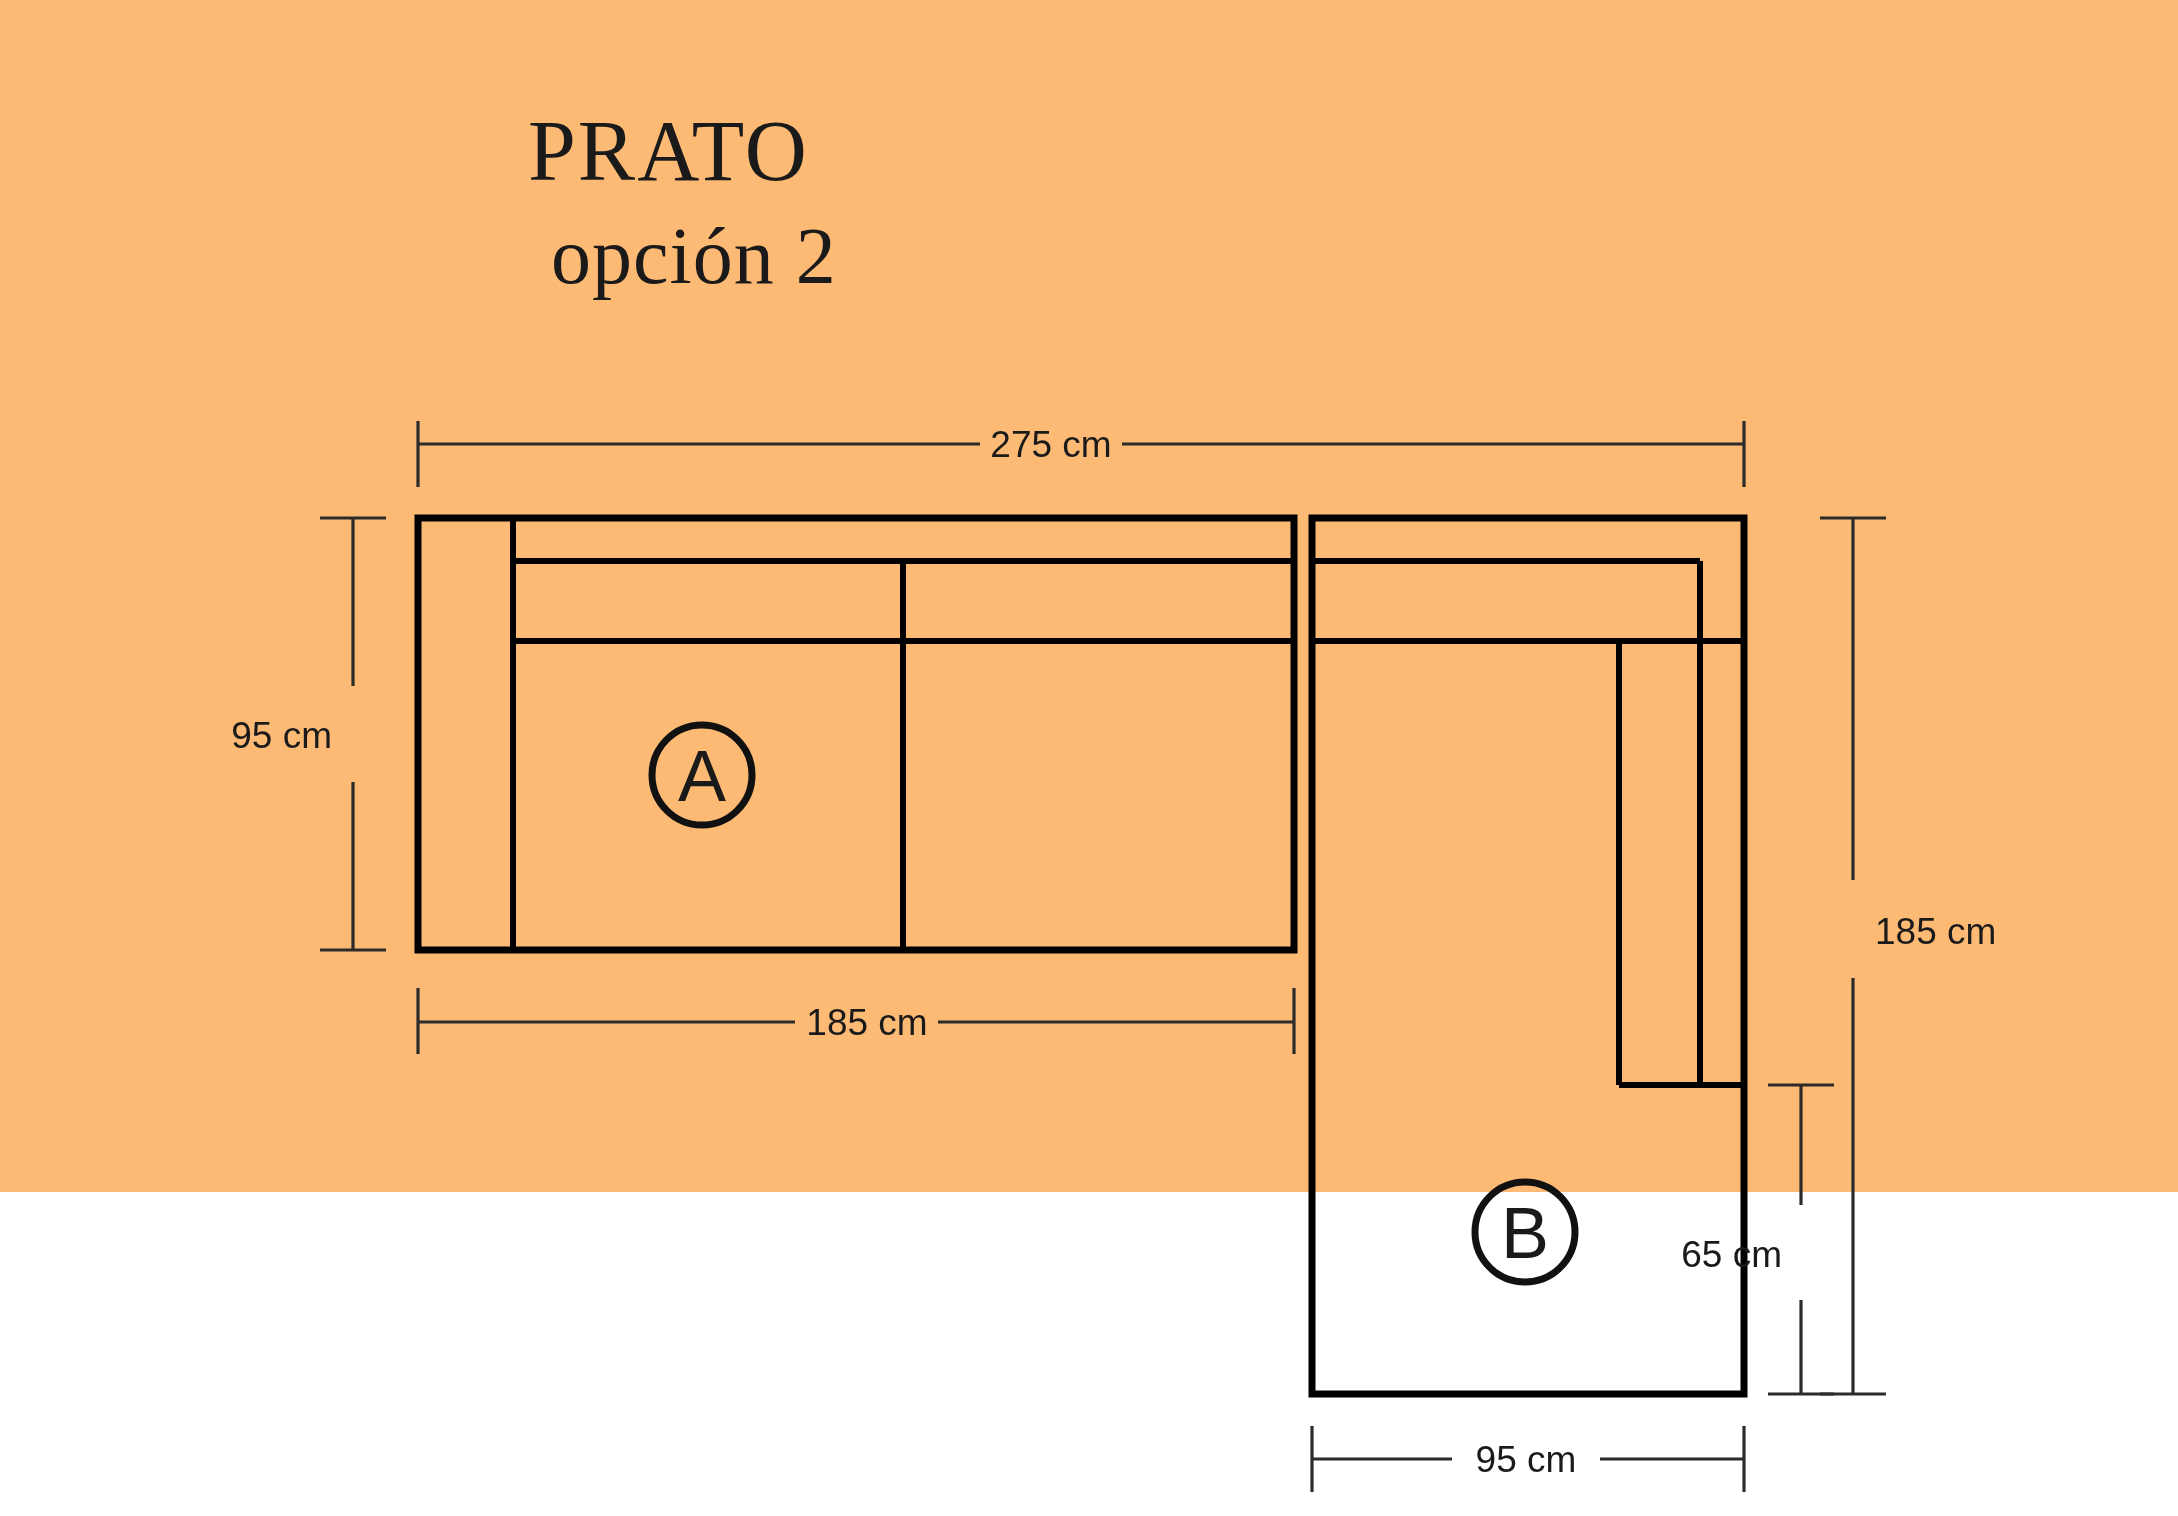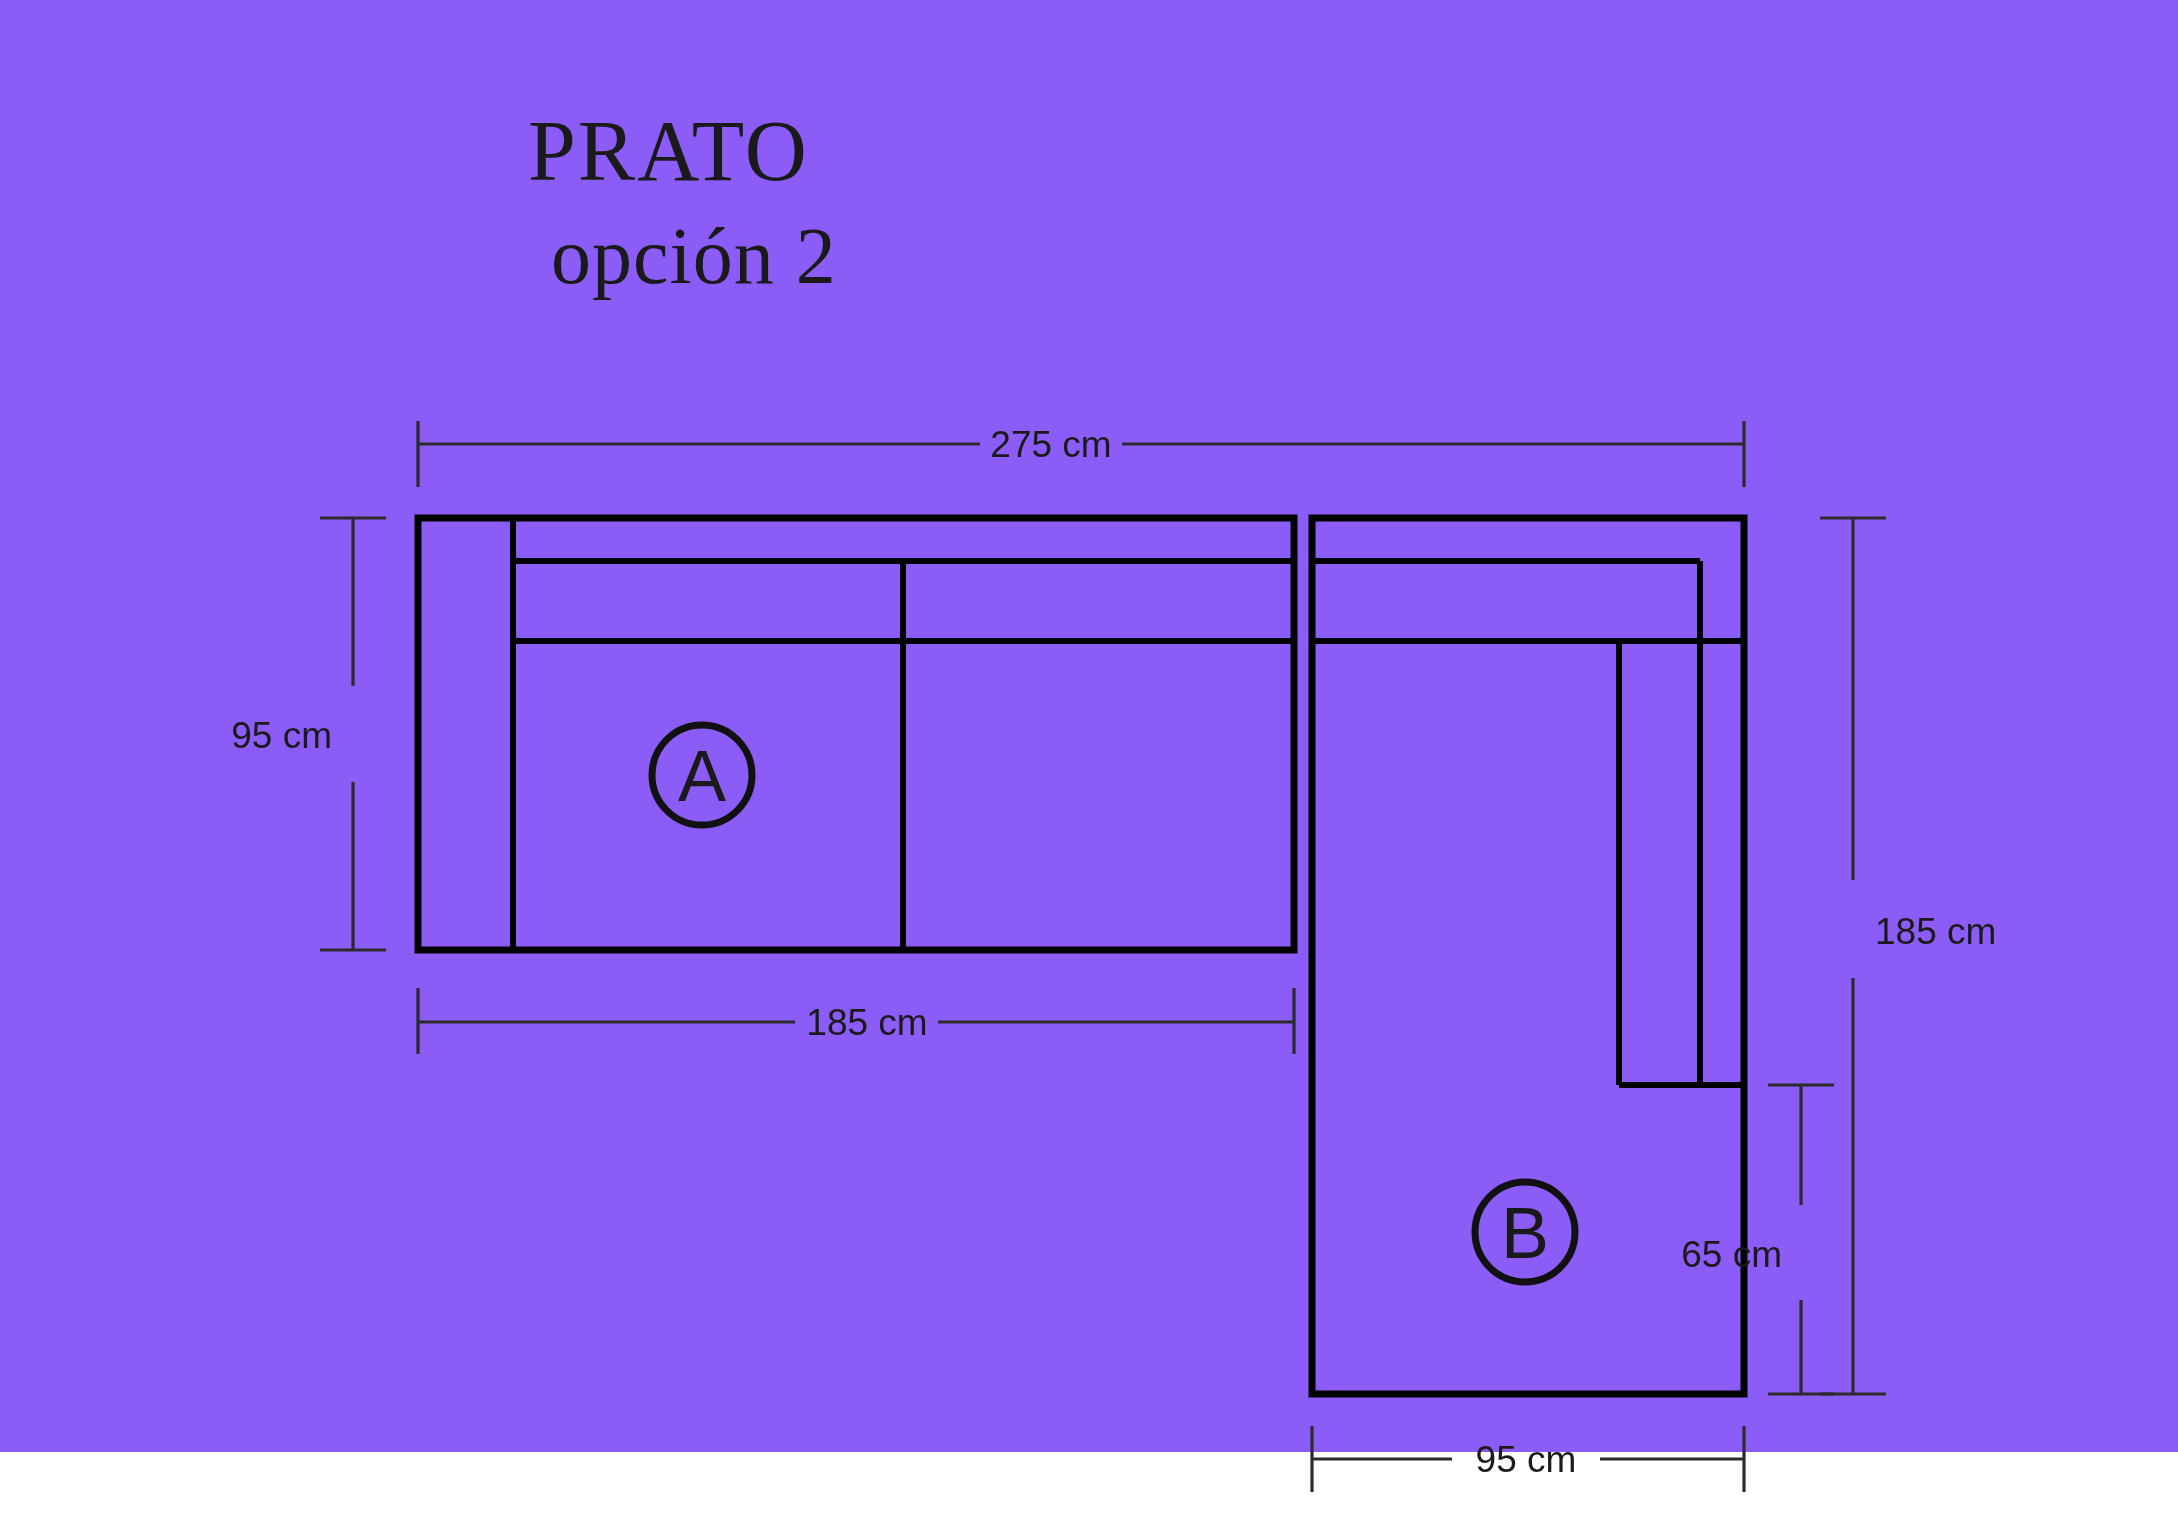--- a/index.html
+++ b/index.html
@@ -9,22 +9,22 @@
   }
   body {
     width: 2178px;
     height: 1516px;
     overflow: hidden;
     font-family: "Liberation Sans", sans-serif;
   }
   #sheet {
     position: relative;
     width: 2178px;
-    height: 1452px;
-    background: #8b5cf6;
+    height: 1192px;
+    background: #fdba74;
   }
   #drawing {
     position: absolute;
     left: 0;
     top: 0;
     width: 2178px;
     height: 1516px;
     display: block;
   }
   .title-serif {

